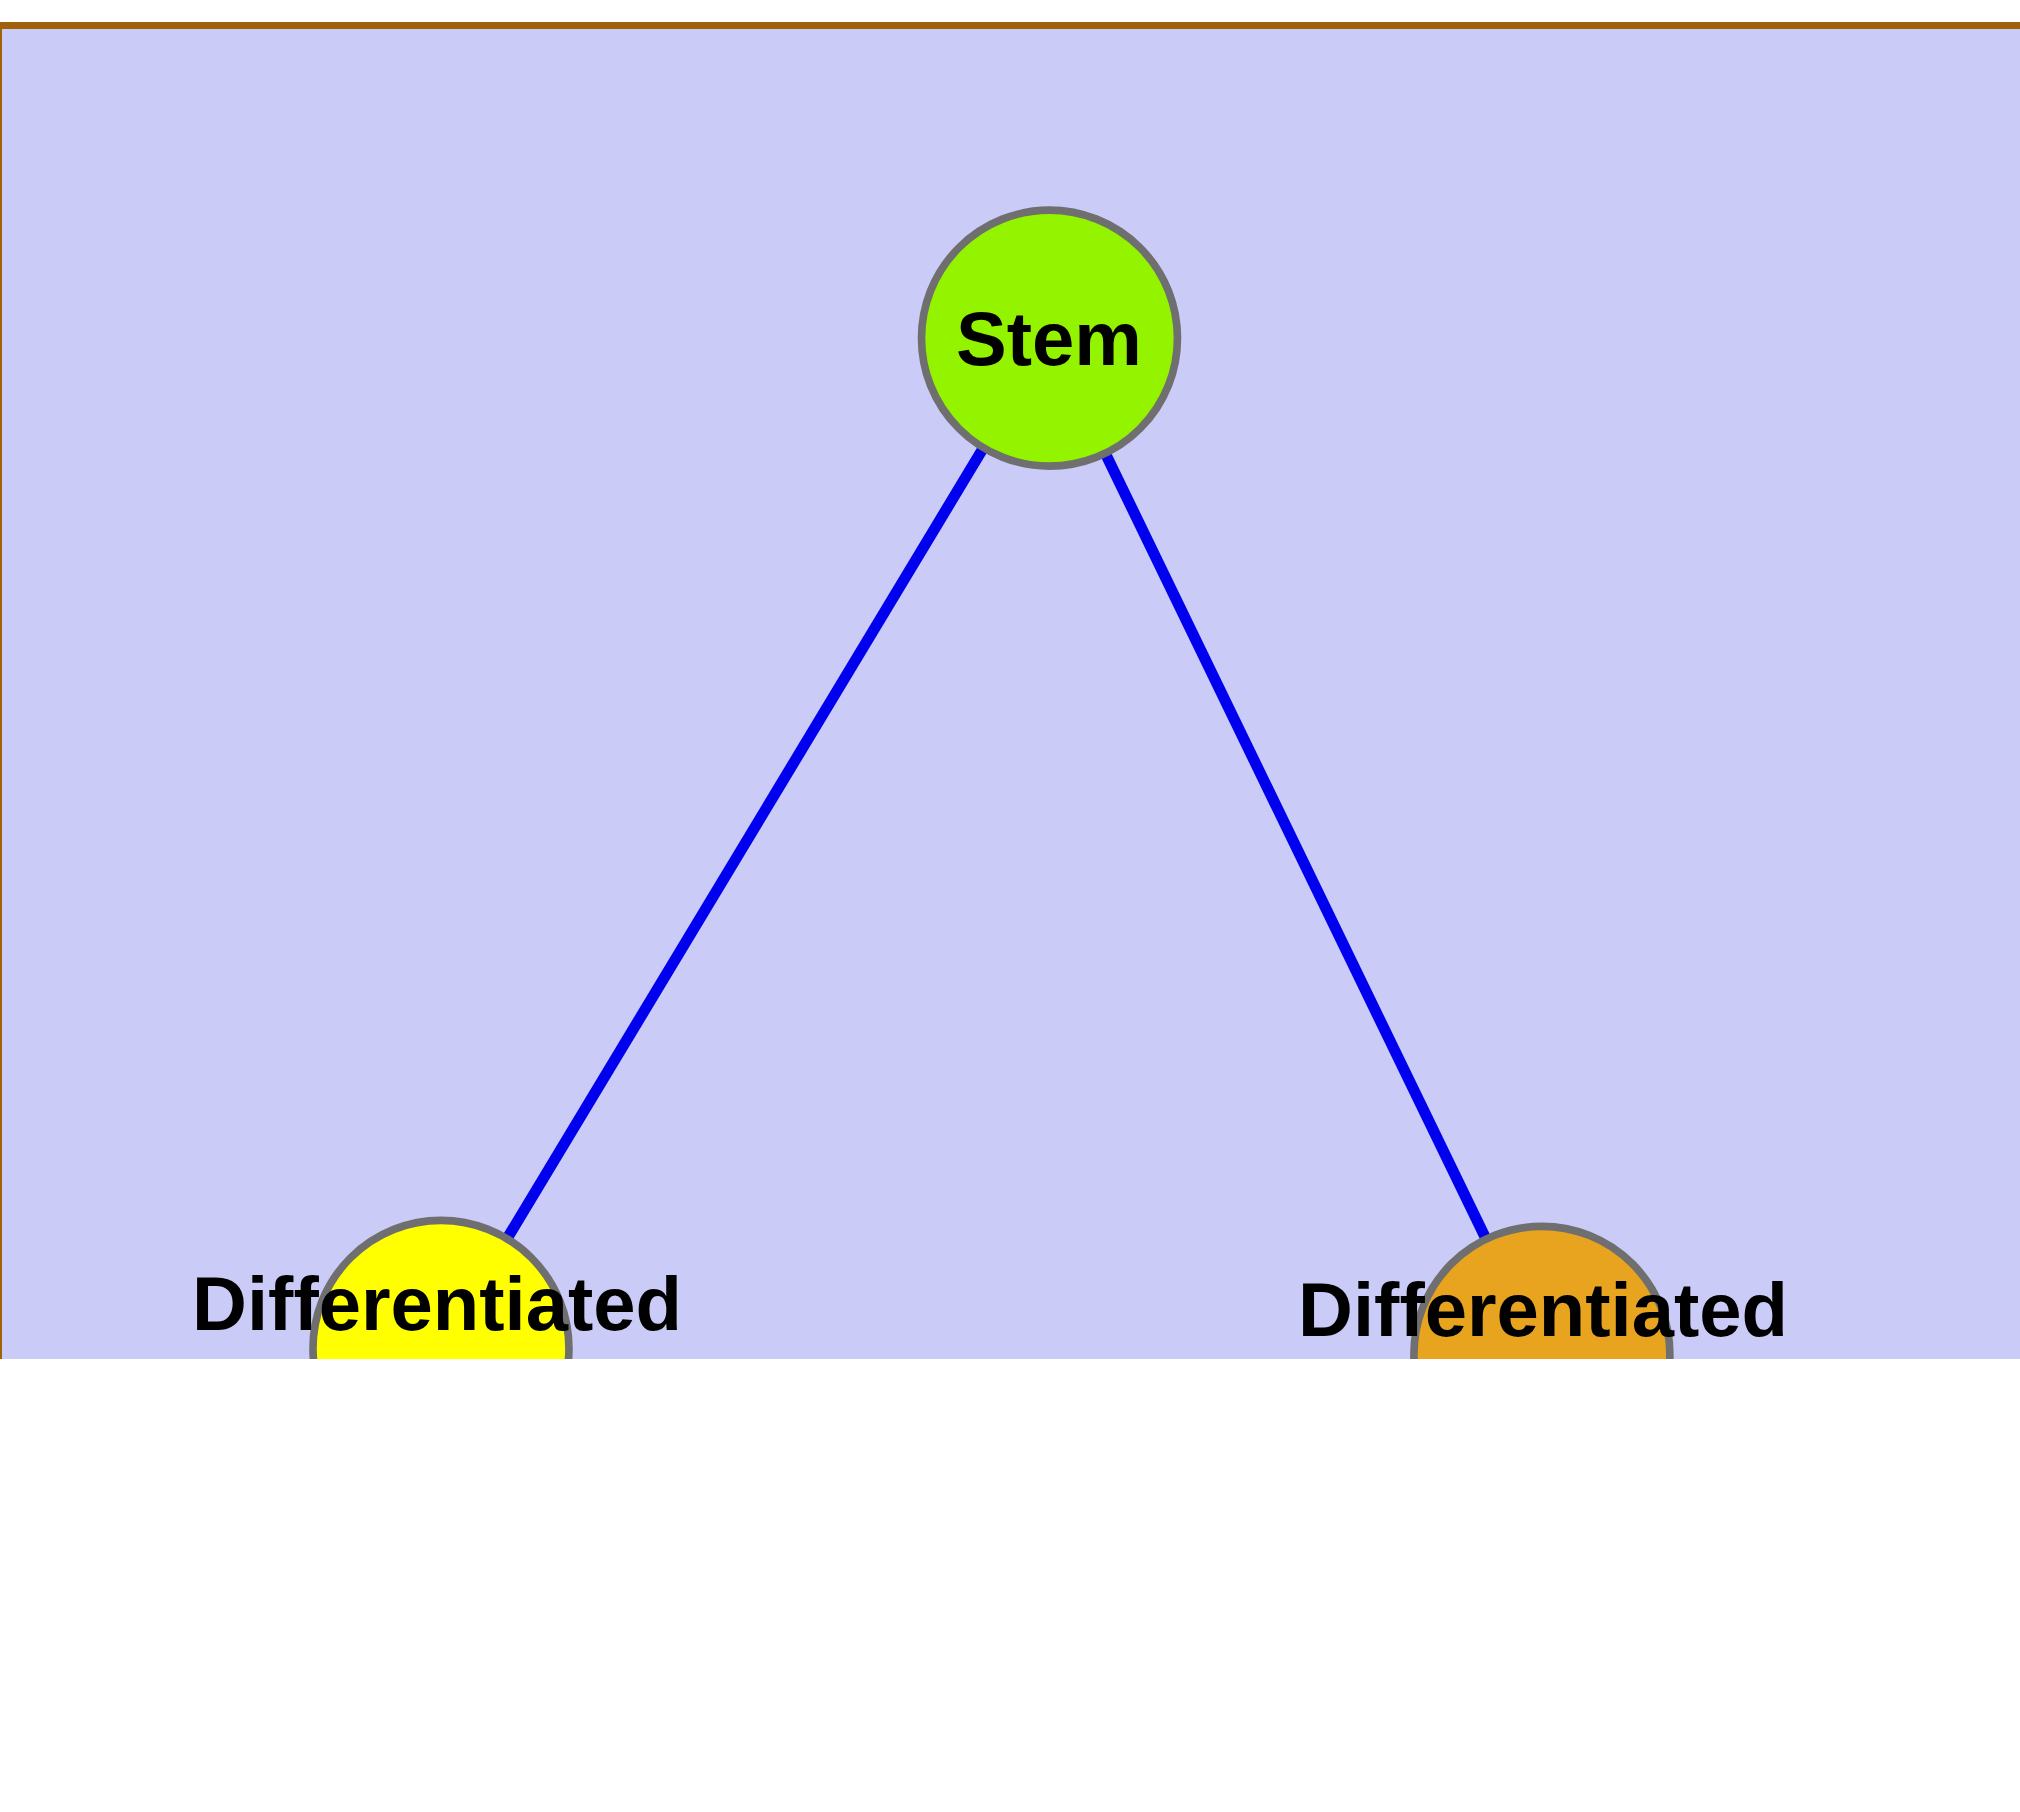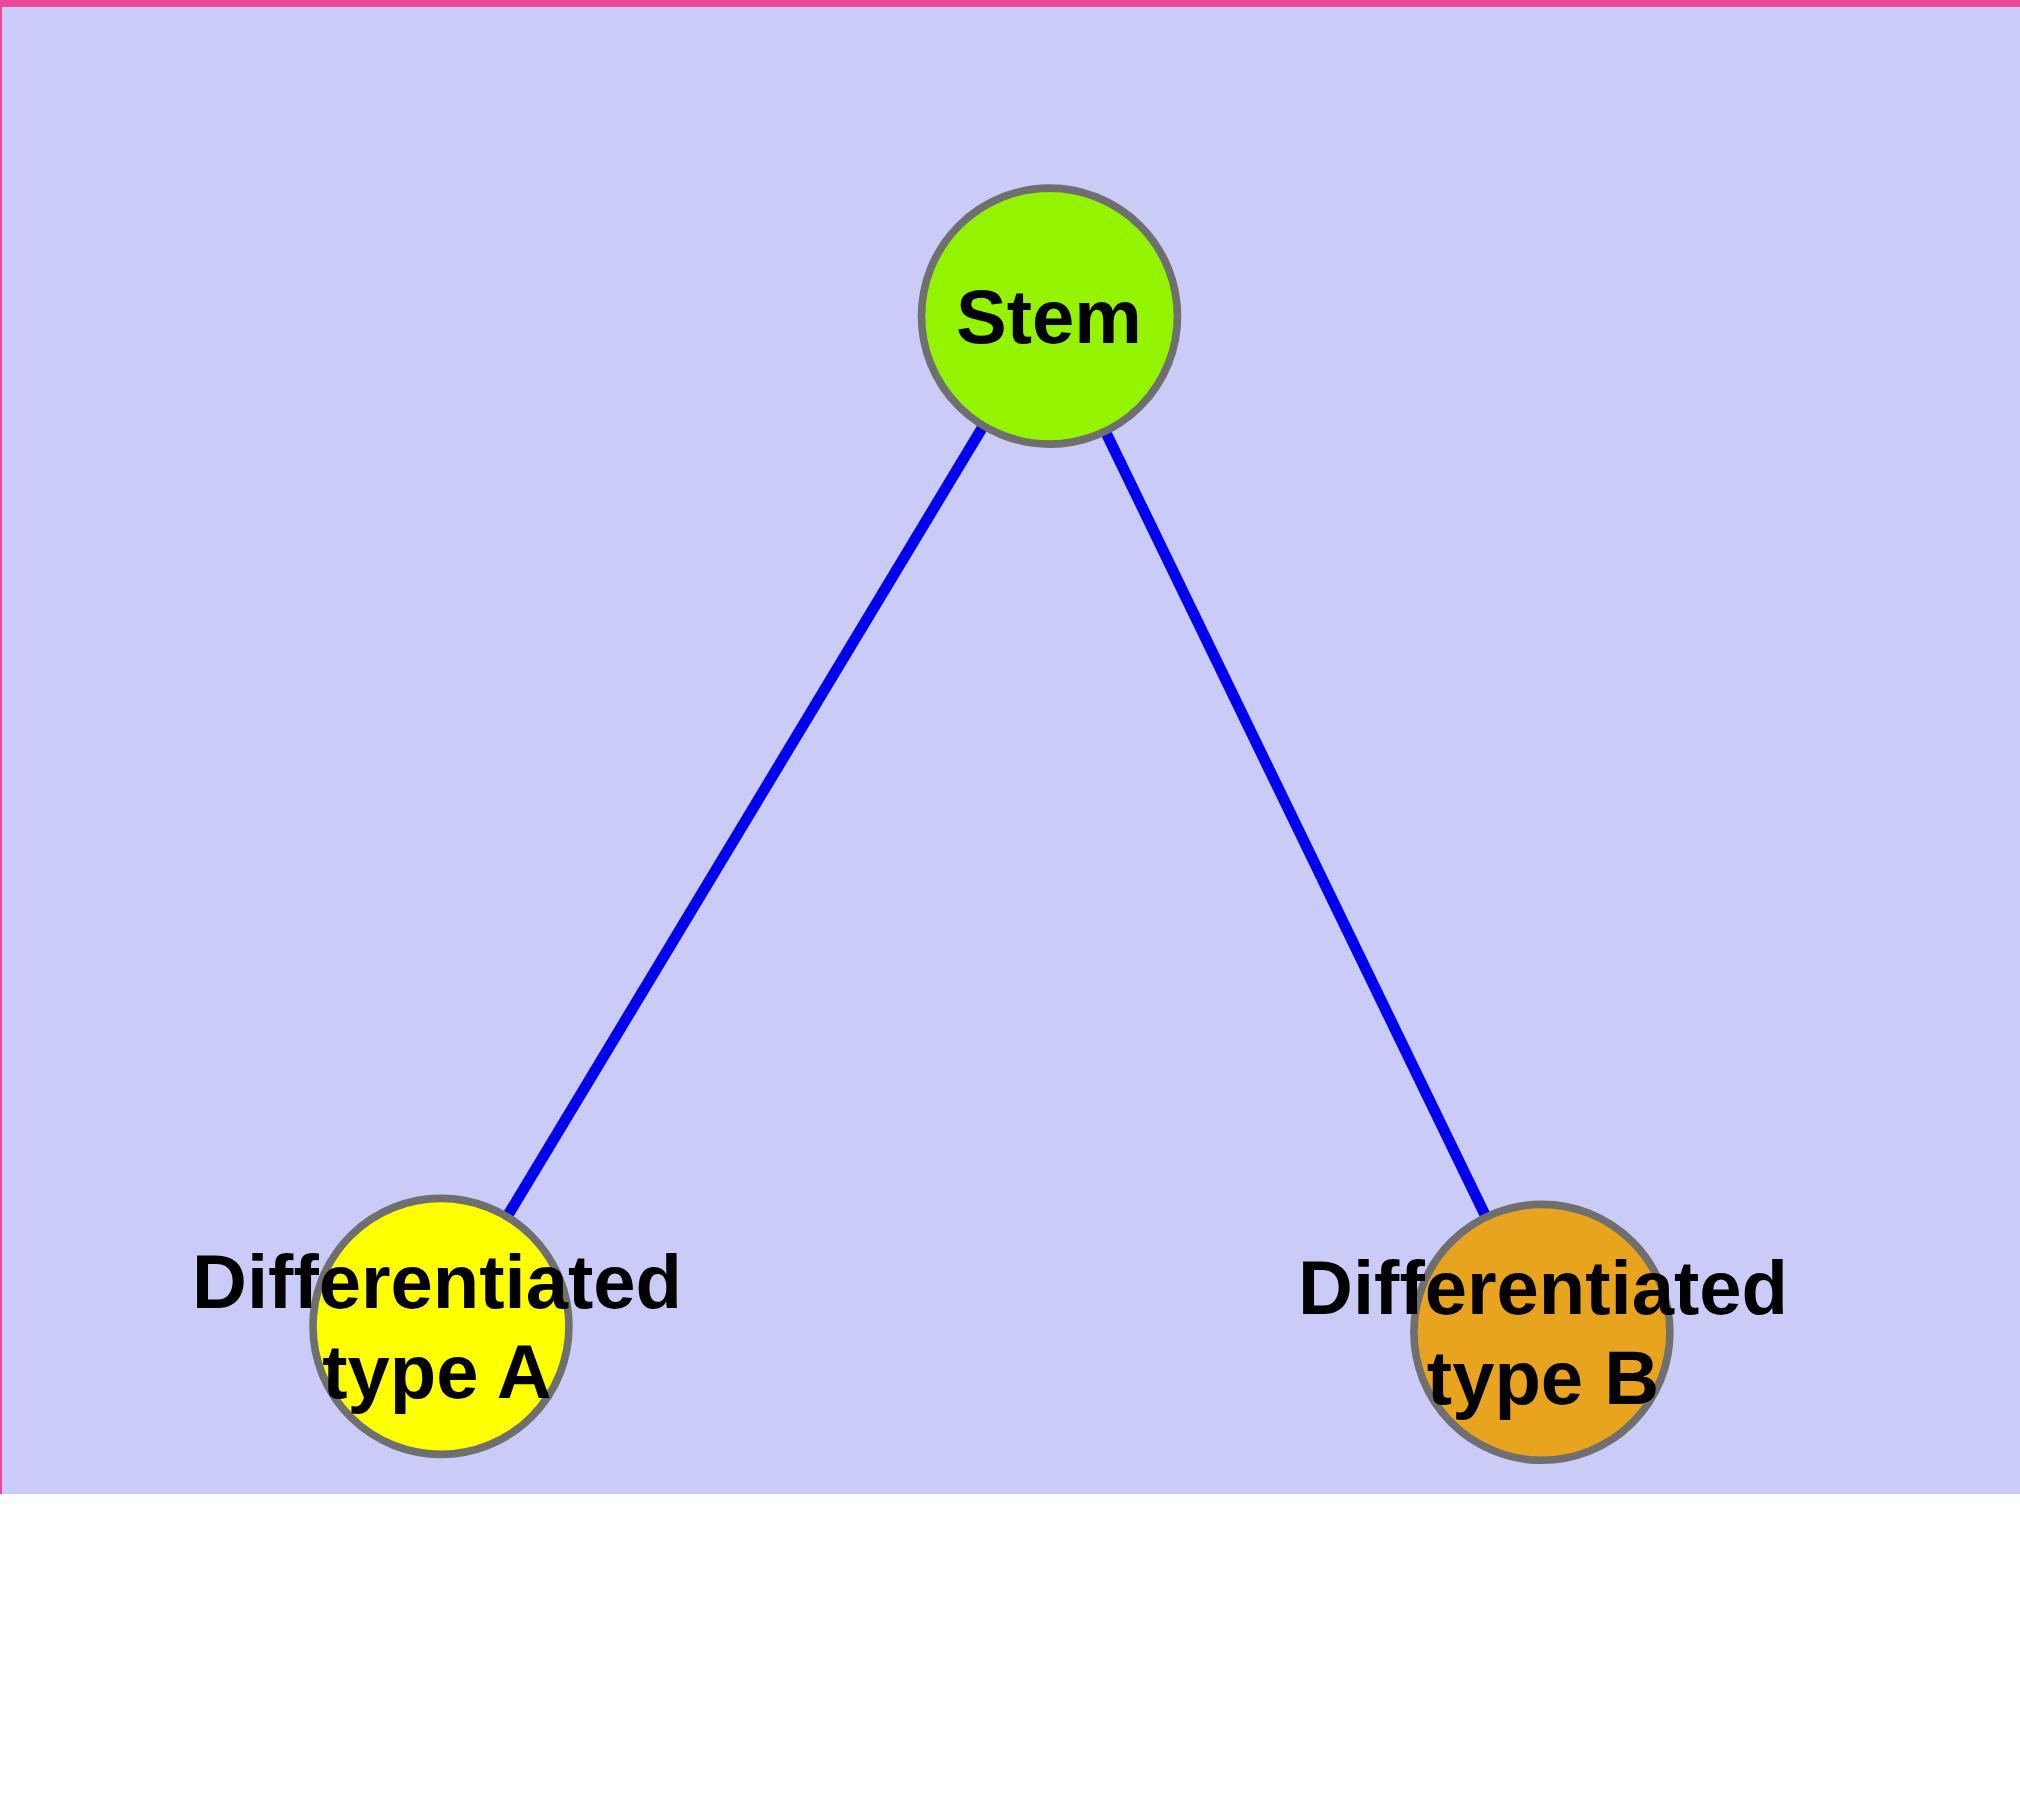--- a/index.html
+++ b/index.html
@@ -2,24 +2,25 @@
 <html style="font-size:13.6px"><head>
 <meta charset="utf-8">
 <style>
   html, body {
     margin: 0;
     padding: 0;
   }
   .page {
     position: relative;
     width: 2021px;
-    height: 1494px;
-    background: #ec4899;
+    height: 1337px;
+    background: #a16207;
     overflow: hidden;
     font-family: "Liberation Sans", sans-serif;
+    margin-top: 22px;
   }
   .canvas {
     position: absolute;
     left: 1.7px;
     top: 6.8px;
     width: 2019px;
     height: 1805px;
     background: #CBCBF8;
   }
   .graph-svg {

